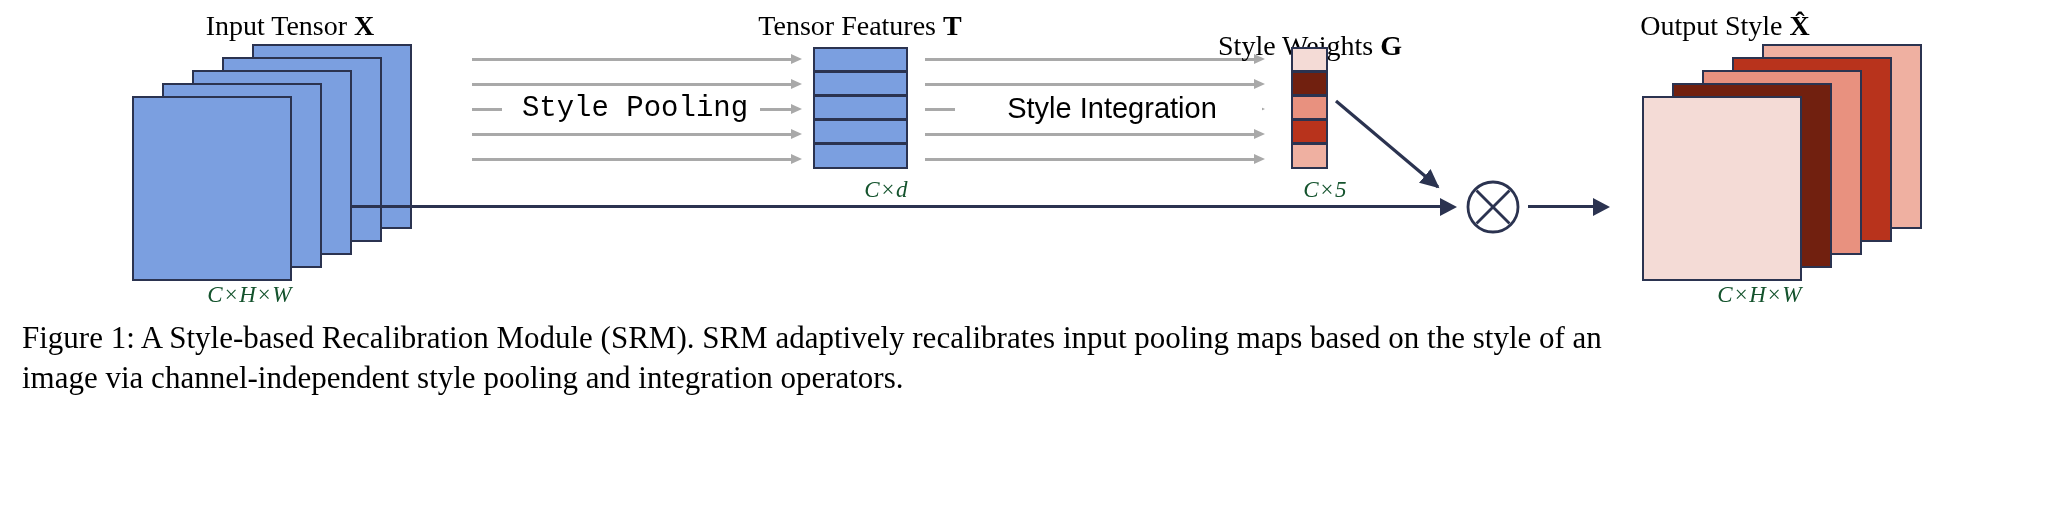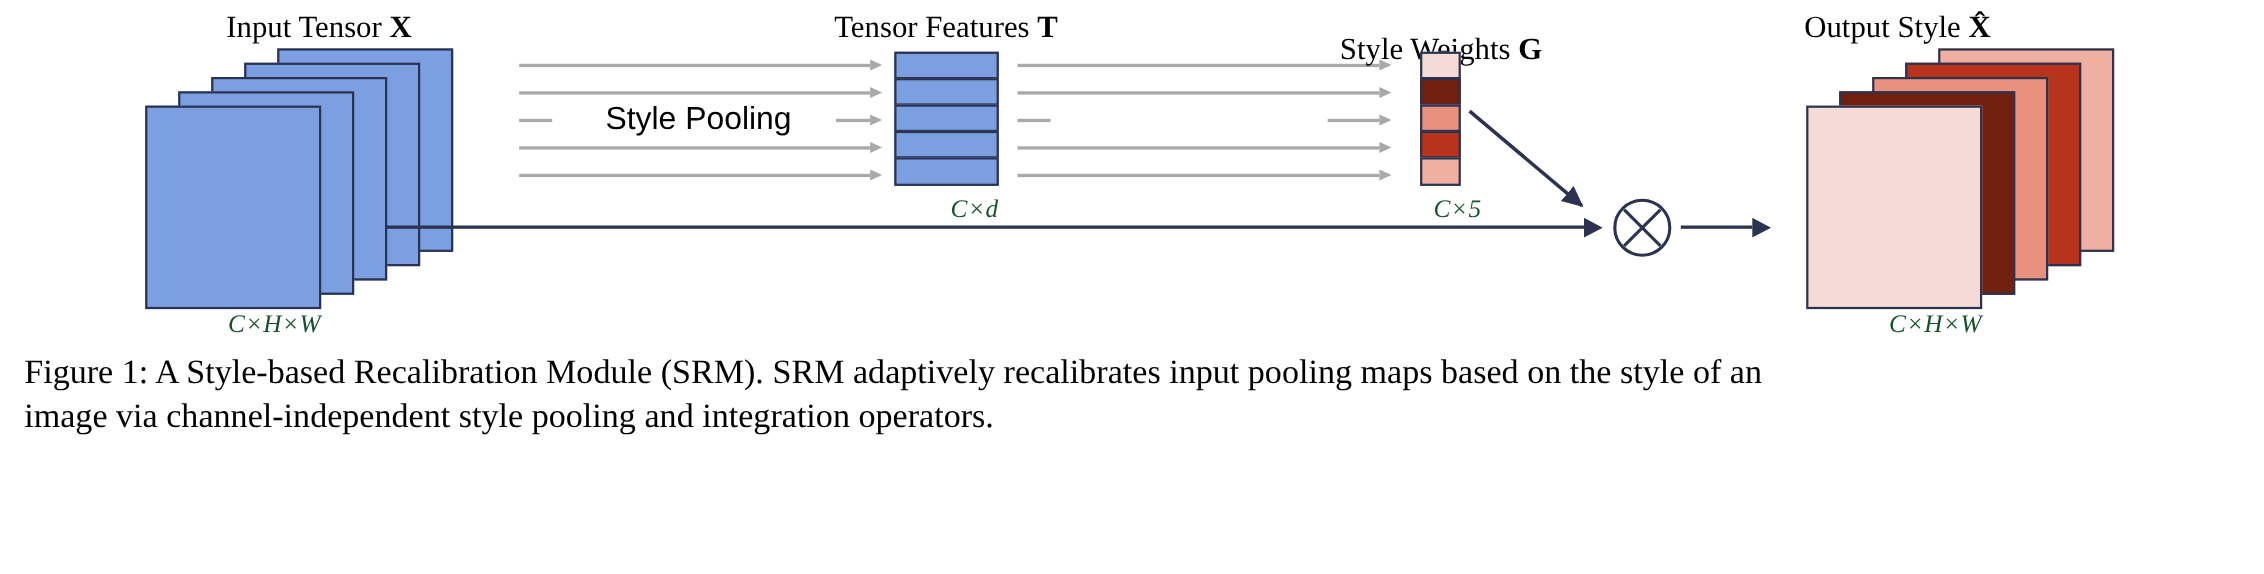--- a/index.html
+++ b/index.html
@@ -118,21 +118,21 @@
     <div class="garrow" style="left:472px;top:129px;width:330px;">
       <div class="shaft" style="width:319px;"></div>
         <div class="head" style="left:319px;"></div>
     </div>
     <div class="garrow" style="left:472px;top:154px;width:330px;">
       <div class="shaft" style="width:319px;"></div>
         <div class="head" style="left:319px;"></div>
     </div>
   </div>
 
-  <div class="optext" style="left:510px;top:92px;width:230px;">Style Pooling</div>
+  <div class="optext" style="left:510px;top:92px;width:230px;font-family:Liberation Mono, monospace;">Style Pooling</div>
 
   <div class="hdr" style="left:700px;top:10px;width:320px;">
     <span>Tensor Features</span>
     <b>T</b>
   </div>
 
   <div class="tblock" style="left:813px;top:47px;width:95px;height:122px;">
     <div class="trow" style="top: 0px; height: 25px; background: rgb(123, 159, 224);"></div>
     <div class="trow" style="top: 24px; height: 25px; background: rgb(123, 159, 224);"></div>
     <div class="trow" style="top: 48px; height: 25px; background: rgb(123, 159, 224);"></div>
@@ -159,20 +159,21 @@
     <div class="garrow" style="left:925px;top:129px;width:340px;">
       <div class="shaft" style="width:329px;"></div>
         <div class="head" style="left:329px;"></div>
     </div>
     <div class="garrow" style="left:925px;top:154px;width:340px;">
       <div class="shaft" style="width:329px;"></div>
         <div class="head" style="left:329px;"></div>
     </div>
   </div>
 
+  <div class="optext" style="left:962px;top:92px;width:280px;">Style Integration</div>
 
   <div class="hdr" style="left:1150px;top:10px;width:320px;margin-top:20px;">
     <span>Style Weights</span>
     <b>G</b>
   </div>
 
   <div class="gcol" style="left:1291px;top:47px;width:37px;height:122px;">
     <div class="gcell" style="top:0px;height:25px;background:#F4DBD6;"></div>
     <div class="gcell" style="top:24px;height:25px;background:#71200F;"></div>
     <div class="gcell" style="top:48px;height:25px;background:#E8917F;"></div>

